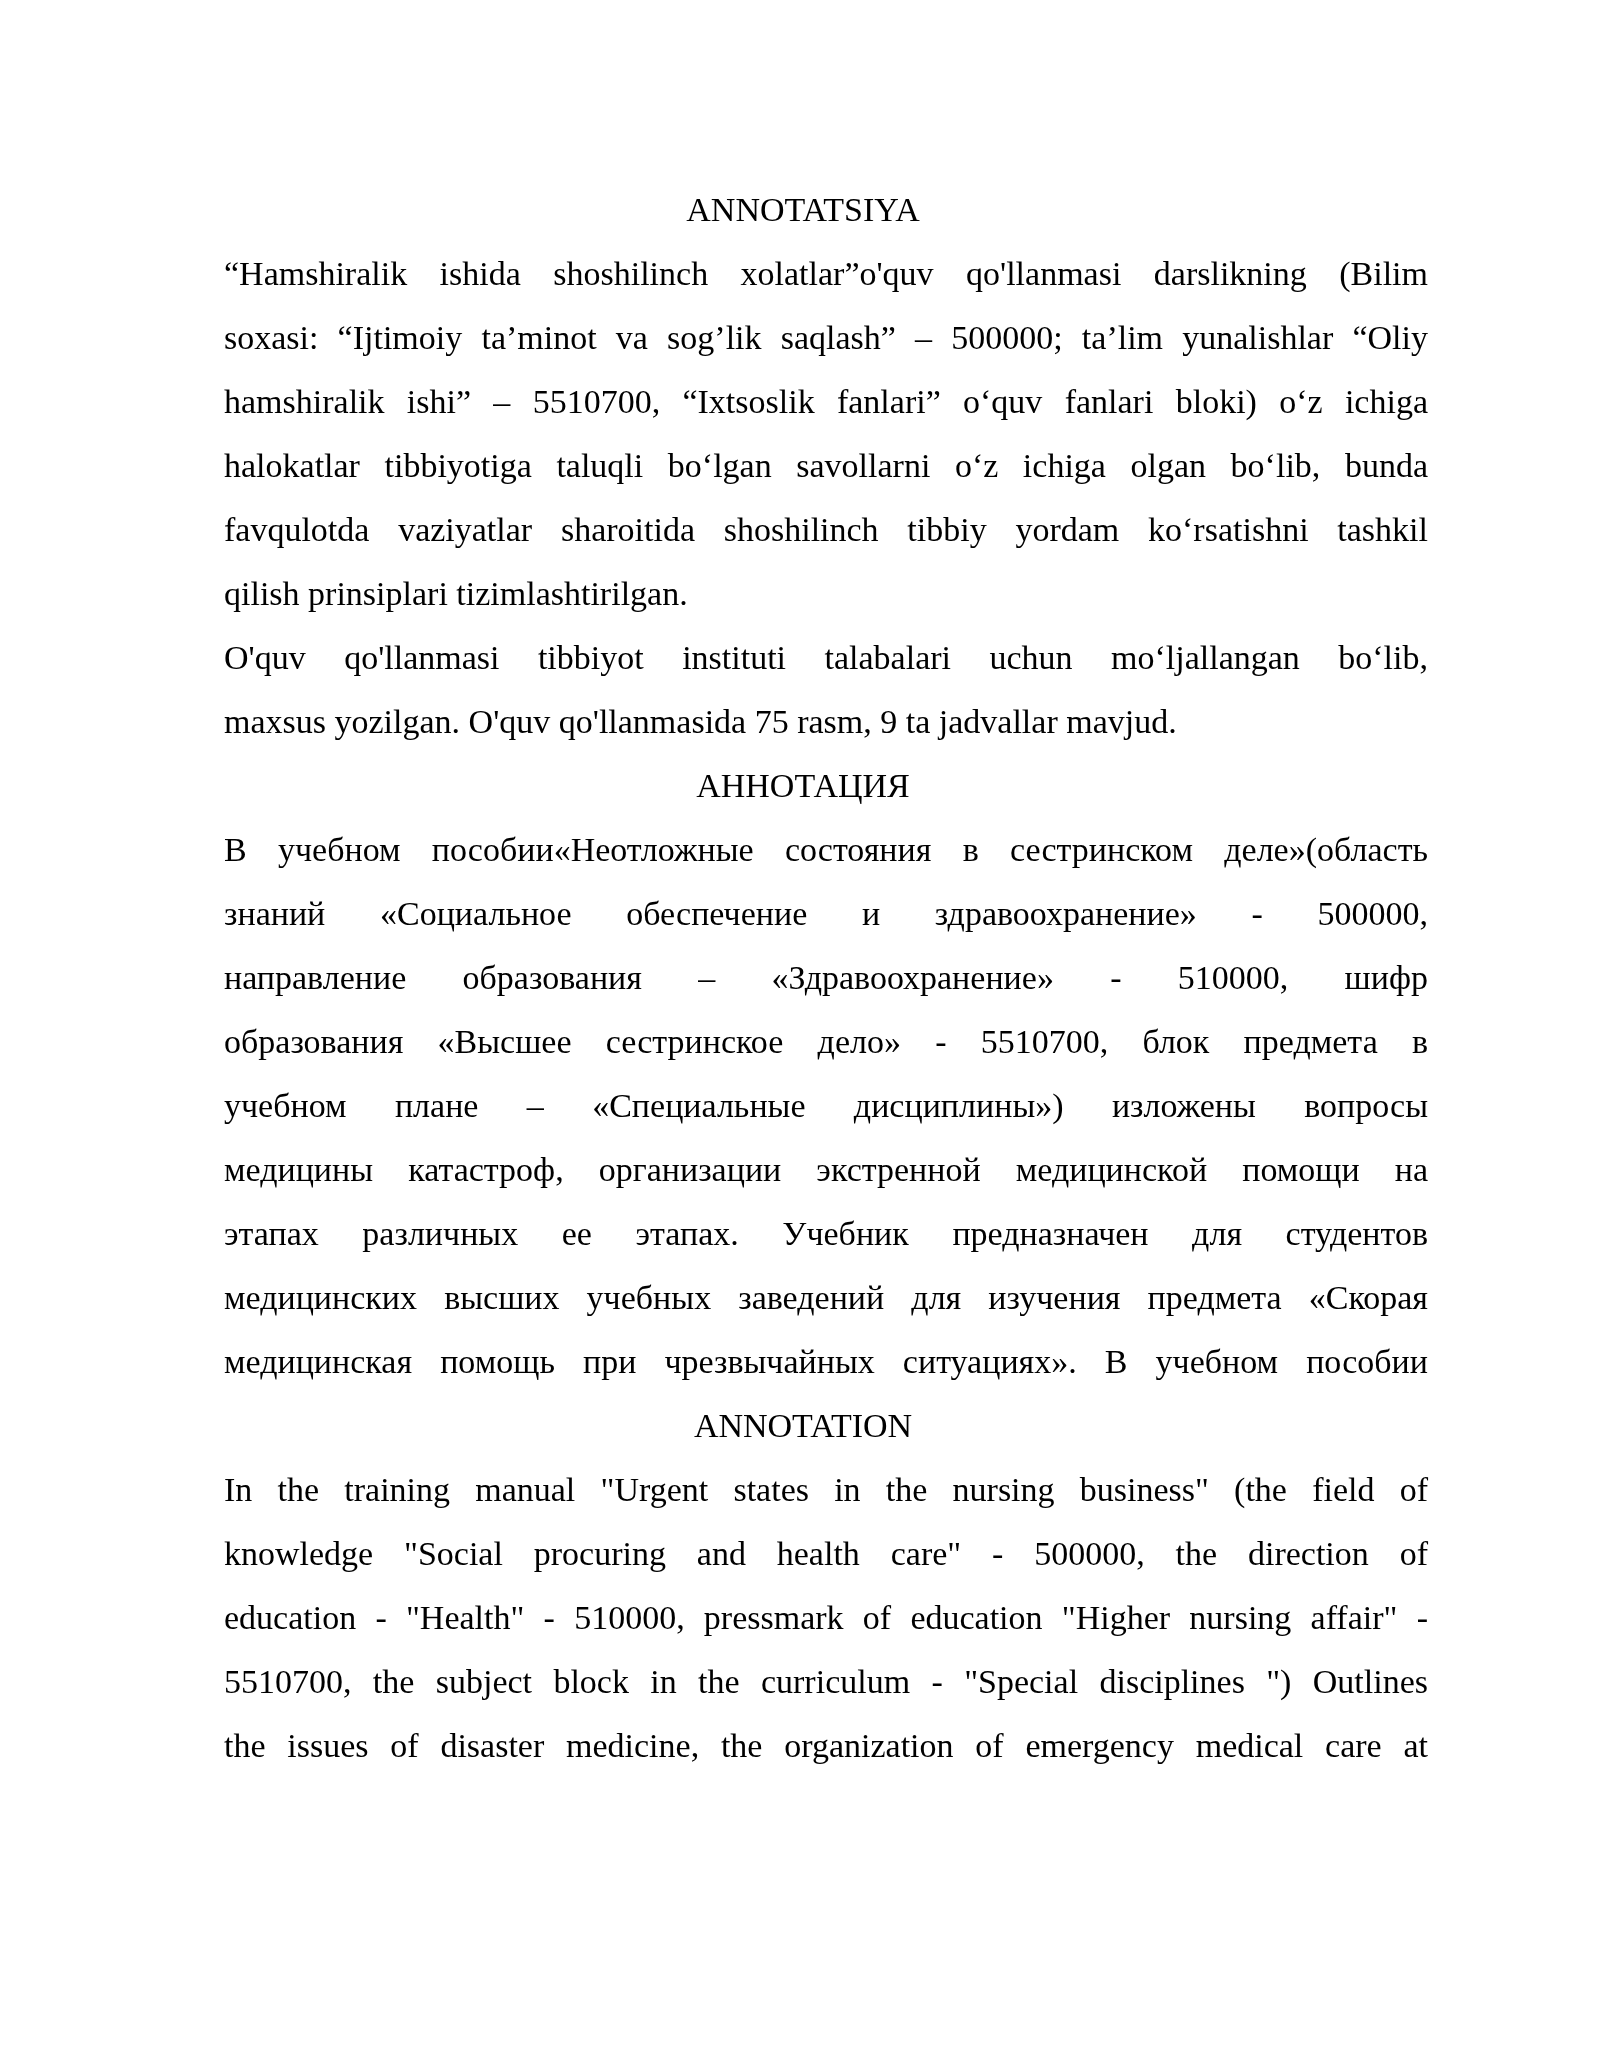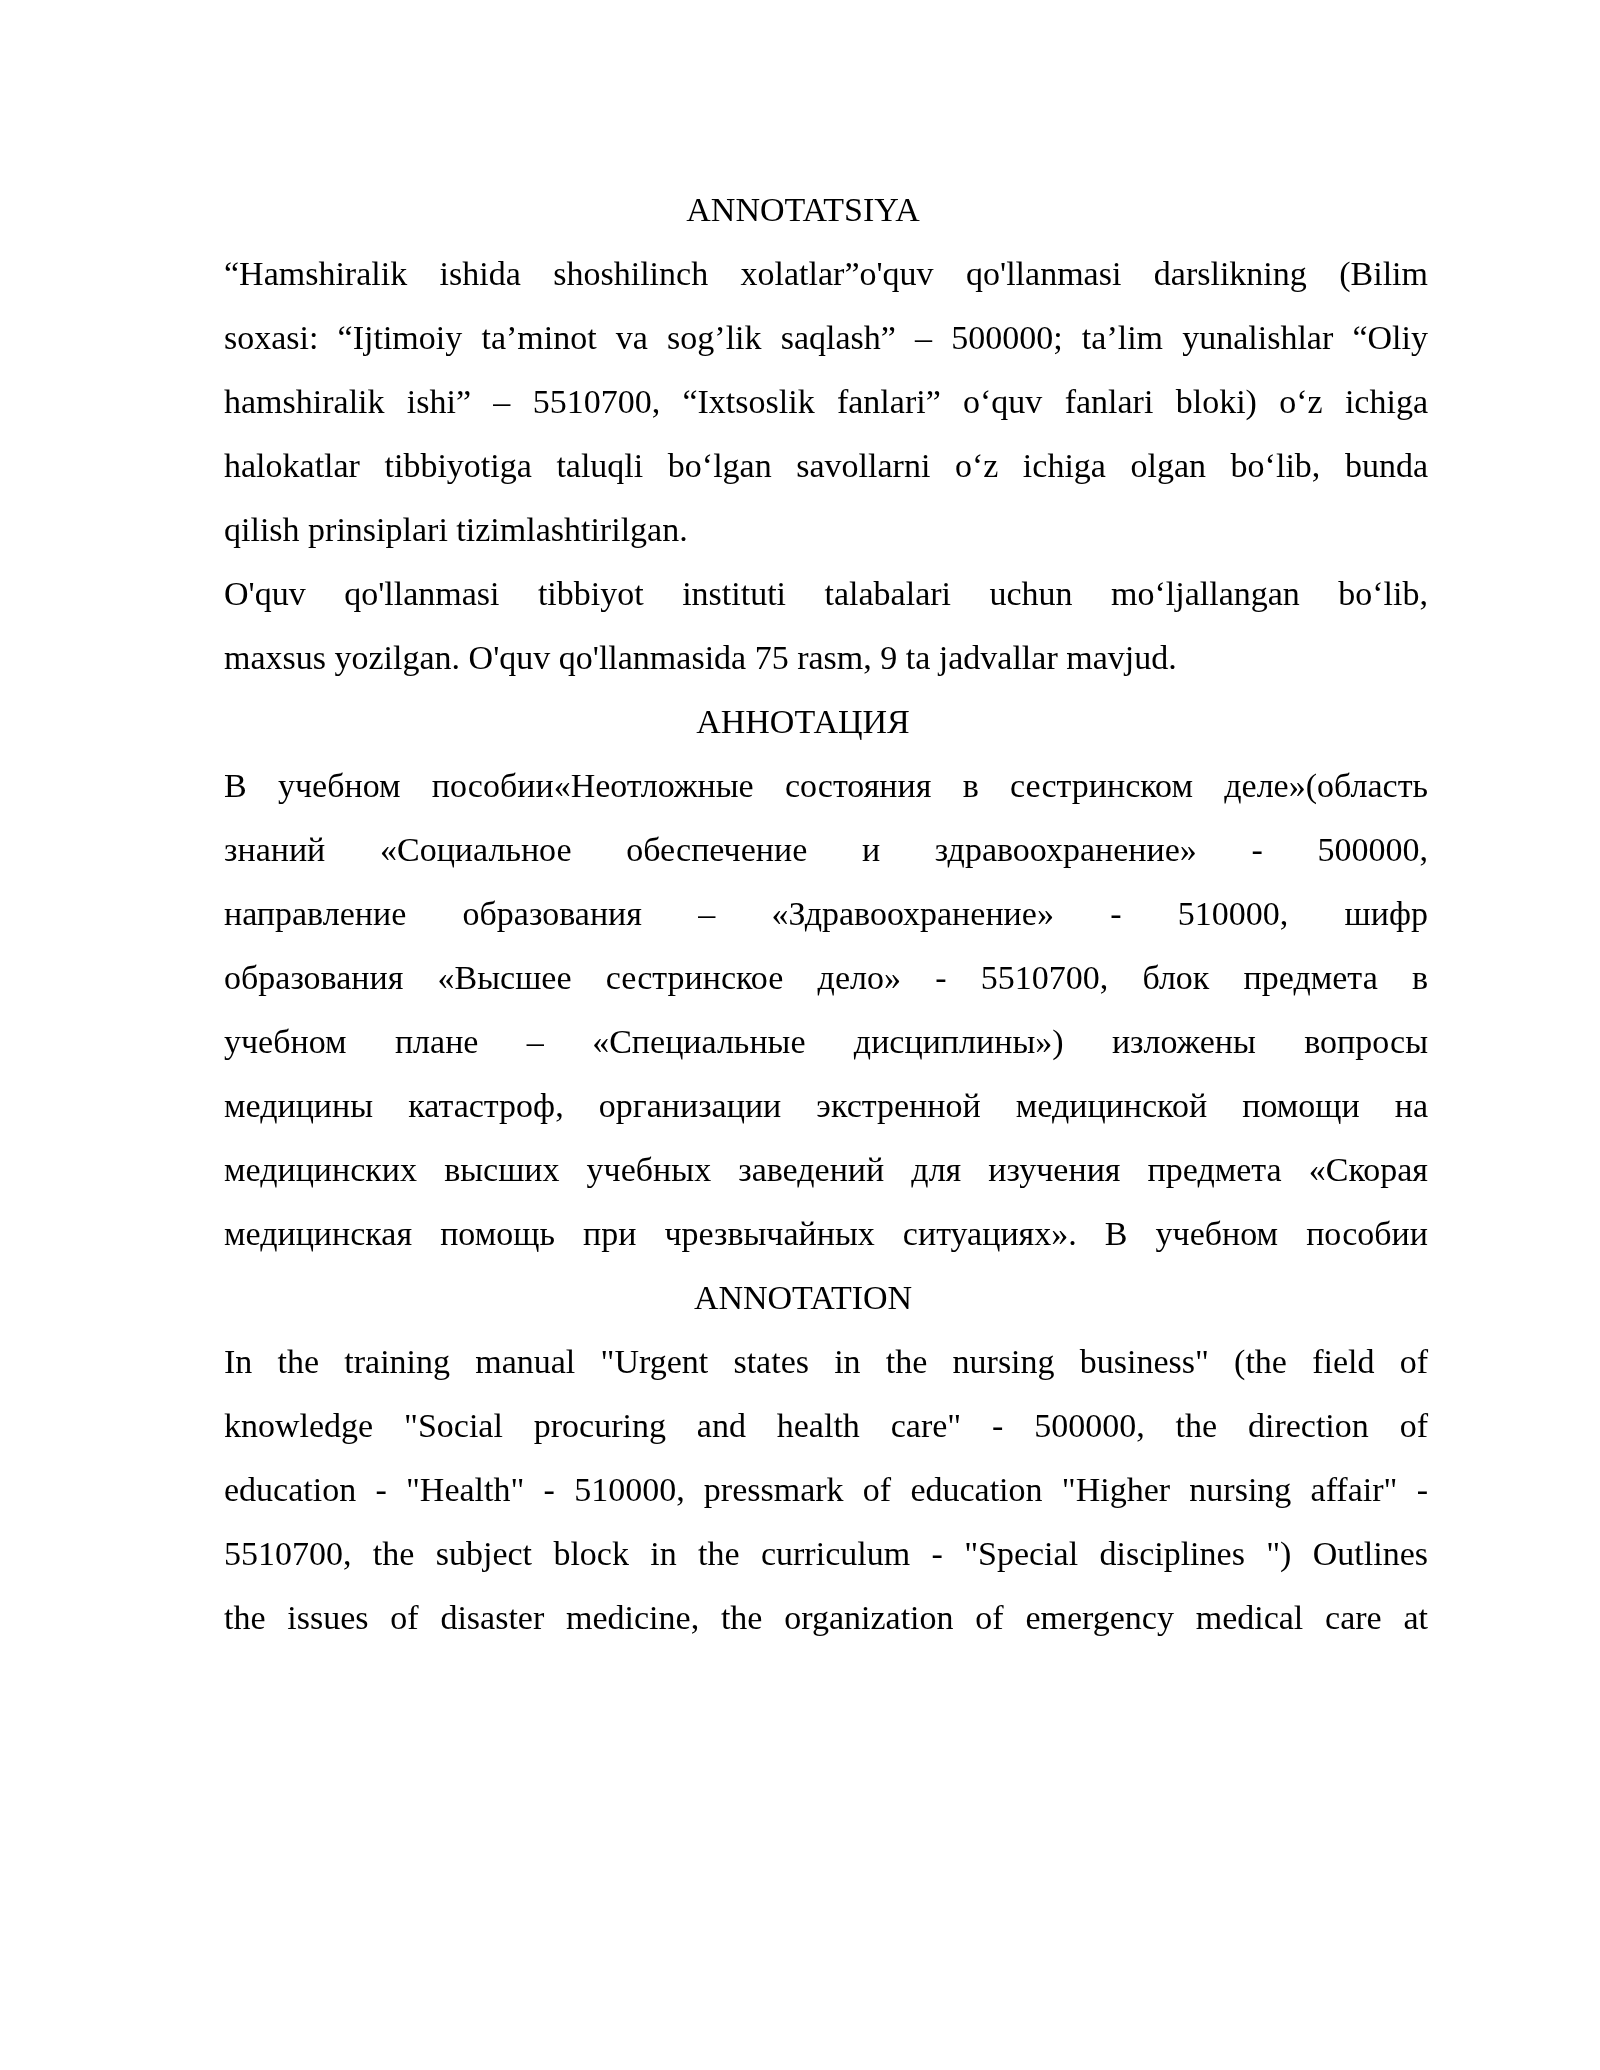--- a/index.html
+++ b/index.html
@@ -40,35 +40,37 @@
 </head>
 <body>
 
 <div class="page">
   <div class="heading">ANNOTATSIYA</div>
   <div class="paragraph">
       <div class="line cont">“Hamshiralik ishida shoshilinch xolatlar”o'quv qo'llanmasi darslikning (Bilim</div>
       <div class="line cont">soxasi: “Ijtimoiy ta’minot va sog’lik saqlash” – 500000; ta’lim yunalishlar “Oliy</div>
       <div class="line cont">hamshiralik ishi” – 5510700, “Ixtsoslik fanlari” oʻquv fanlari bloki) oʻz ichiga</div>
       <div class="line cont">halokatlar tibbiyotiga taluqli boʻlgan savollarni oʻz ichiga olgan boʻlib, bunda</div>
+      <div class="line cont">favqulotda vaziyatlar sharoitida shoshilinch tibbiy yordam koʻrsatishni tashkil</div>
       <div class="line">qilish prinsiplari tizimlashtirilgan.</div>
     </div>
   <div class="paragraph">
       <div class="line cont">O'quv qo'llanmasi tibbiyot instituti talabalari uchun moʻljallangan boʻlib,</div>
       <div class="line">maxsus yozilgan. O'quv qo'llanmasida 75 rasm, 9 ta jadvallar mavjud.</div>
     </div>
 
   <div class="heading">АННОТАЦИЯ</div>
   <div class="paragraph">
       <div class="line cont">В учебном пособии«Неотложные состояния в сестринском деле»(область</div>
       <div class="line cont">знаний «Социальное обеспечение и здравоохранение» - 500000,</div>
       <div class="line cont">направление образования – «Здравоохранение» - 510000, шифр</div>
       <div class="line cont">образования «Высшее сестринское дело» - 5510700, блок предмета в</div>
       <div class="line cont">учебном плане – «Специальные дисциплины») изложены вопросы</div>
       <div class="line cont">медицины катастроф, организации экстренной медицинской помощи на</div>
+      <div class="line cont">этапах различных ее этапах. Учебник предназначен для студентов</div>
       <div class="line cont">медицинских высших учебных заведений для изучения предмета «Скорая</div>
       <div class="line cont">медицинская помощь при чрезвычайных ситуациях». В учебном пособии</div>
     </div>
 
   <div class="heading">ANNOTATION</div>
   <div class="paragraph">
       <div class="line cont">In the training manual "Urgent states in the nursing business" (the field of</div>
       <div class="line cont">knowledge "Social procuring and health care" - 500000, the direction of</div>
       <div class="line cont">education - "Health" - 510000, pressmark of education "Higher nursing affair" -</div>
       <div class="line cont">5510700, the subject block in the curriculum - "Special disciplines ") Outlines</div>

